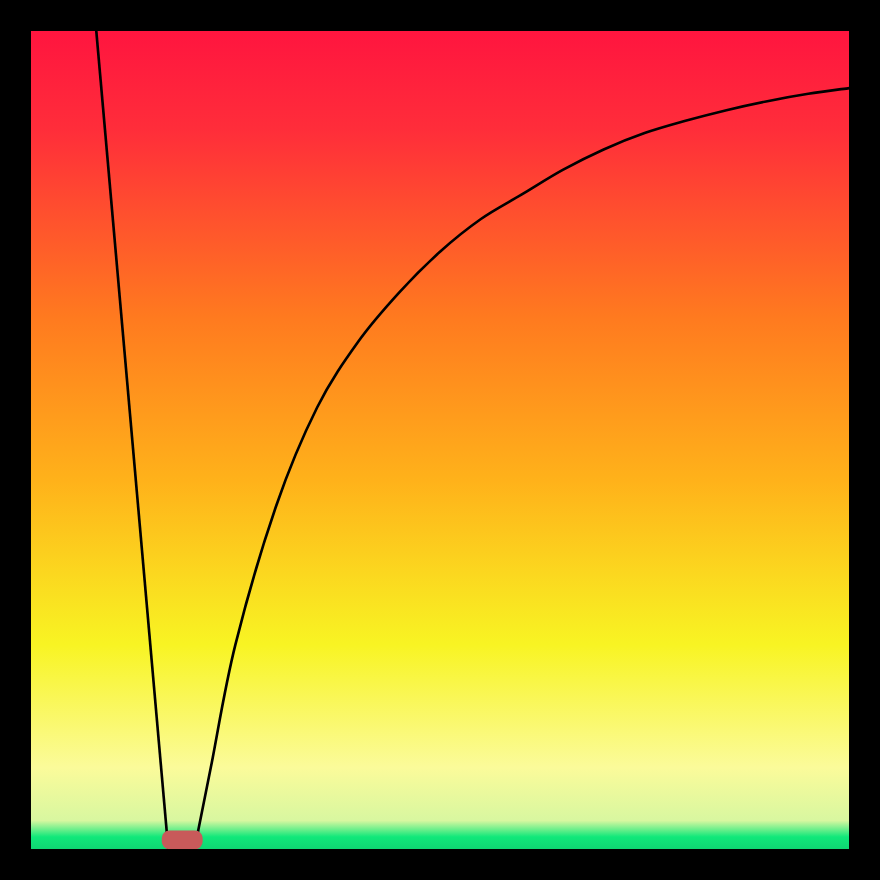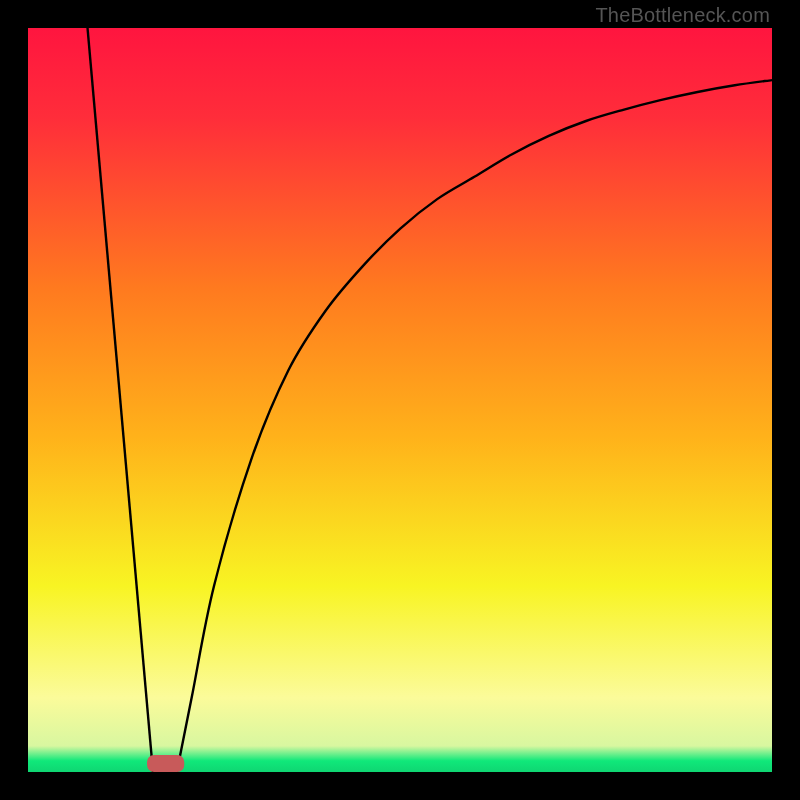--- a/index.html
+++ b/index.html
@@ -71,14 +71,13 @@
           </linearGradient>
       </defs>
       <rect x="0" y="0" width="744" height="744" fill="url(#bg)"></rect>
     </svg>
     <svg class="curve-svg" viewBox="0 0 744 744" preserveAspectRatio="none">
       <path id="left-branch" fill="none" stroke="#000" stroke-width="2.4" d="M59.52,0.00 L124.99,744.00 "></path>
       <path id="right-branch" fill="none" stroke="#000" stroke-width="2.4" d="M148.8,744 C151.28,731.60 157.48,700.60 163.68,669.60 C169.88,638.60 176.08,597.68 186.00,558.00 C195.92,518.32 210.80,467.48 223.20,431.52 C235.60,395.56 248.00,367.04 260.40,342.24 C272.80,317.44 285.20,300.08 297.60,282.72 C310.00,265.36 322.40,251.72 334.80,238.08 C347.20,224.44 359.60,212.04 372.00,200.88 C384.40,189.72 396.80,179.80 409.20,171.12 C421.60,162.44 434.00,156.24 446.40,148.80 C458.80,141.36 471.20,133.30 483.60,126.48 C496.00,119.66 508.40,113.46 520.80,107.88 C533.20,102.30 545.60,97.34 558.00,93.00 C570.40,88.66 582.80,85.31 595.20,81.84 C607.60,78.37 620.00,75.14 632.40,72.17 C644.80,69.19 657.20,66.46 669.60,63.98 C682.00,61.50 694.40,59.27 706.80,57.29 C719.20,55.30 737.80,52.95 744.00,52.08 "></path>
       <rect id="marker" rx="7" ry="7" x="119.04" y="726.89" width="37.20" height="17.11" fill="#c85a5a"></rect>
     </svg>
   </div>
-  <div class="watermark">TheBottleneck.com</div>
 </div>
 
 </body></html>

